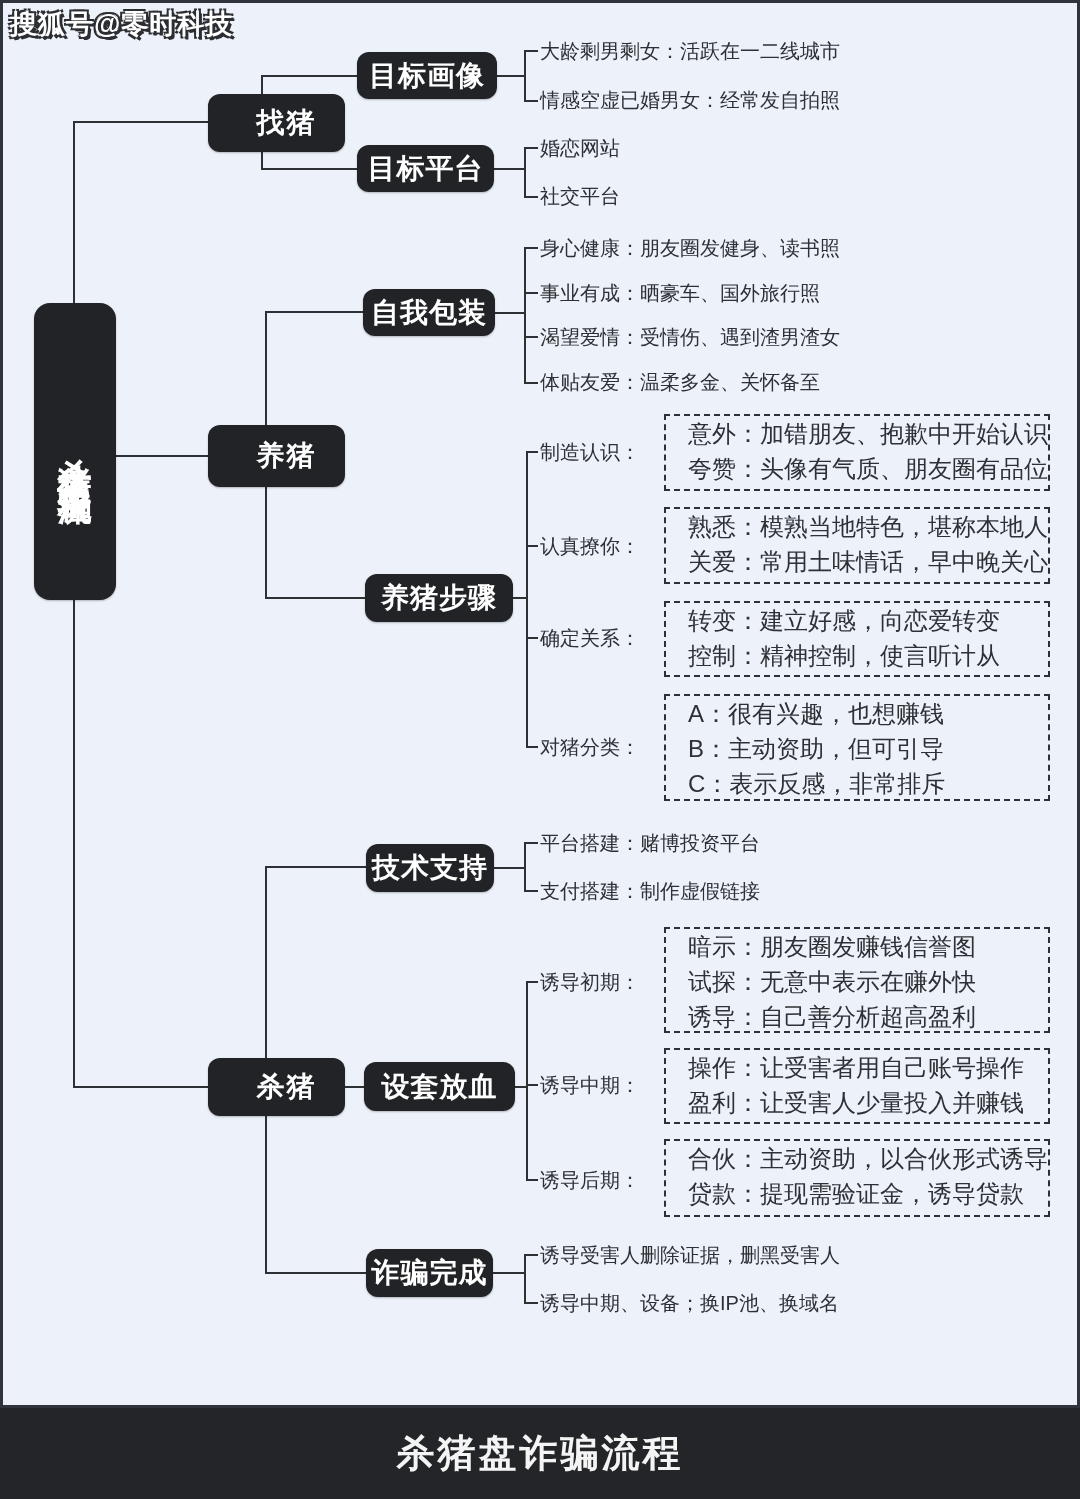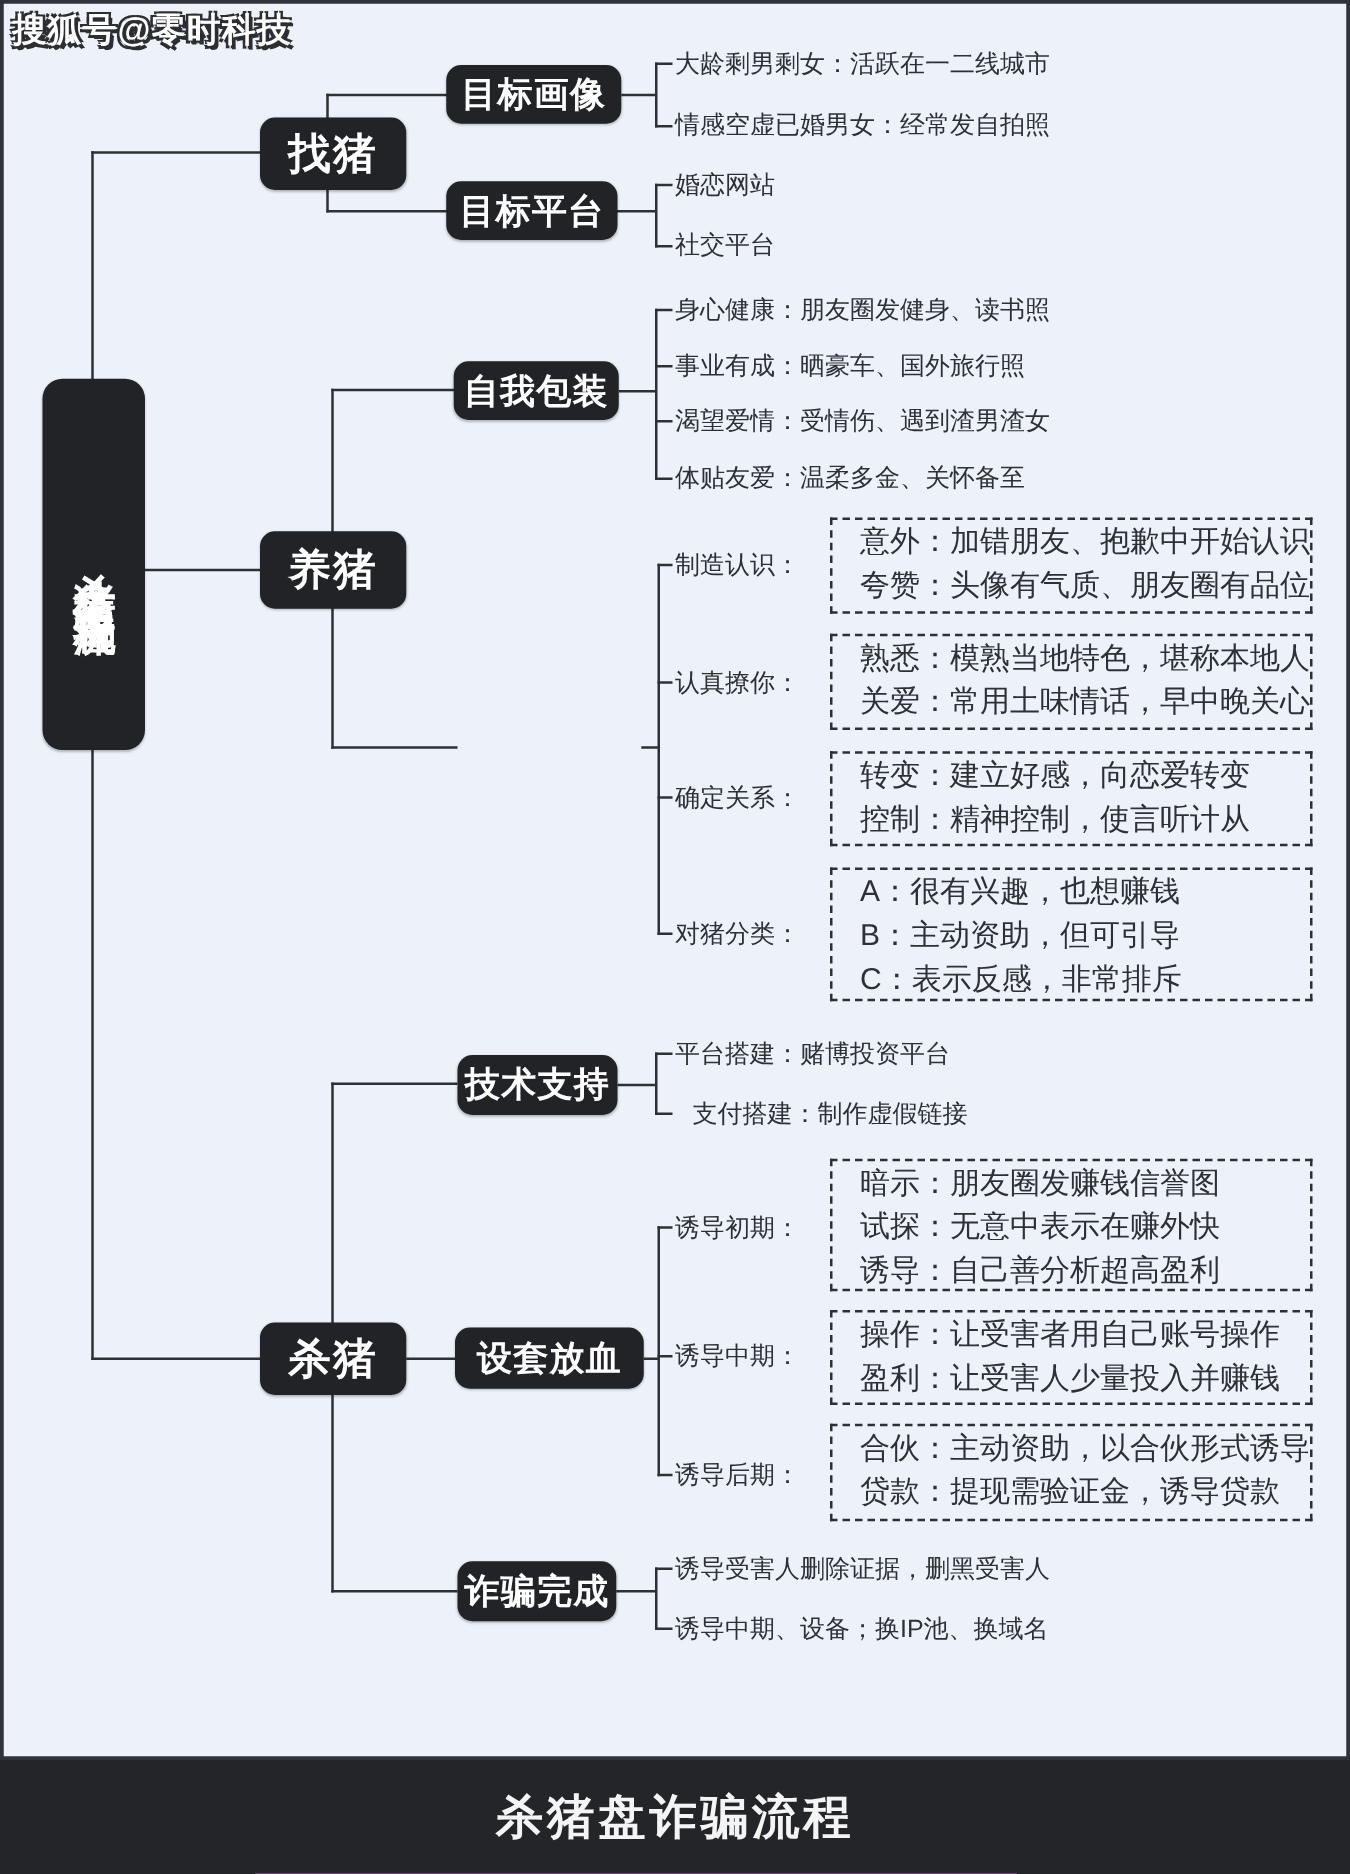--- a/index.html
+++ b/index.html
@@ -4,21 +4,21 @@
 <style>
   html,body{margin:0;padding:0;}
   body{font-family:"Liberation Sans","DejaVu Sans",sans-serif;}
   #stage{position:relative;width:1080px;height:1499px;background:#d946ef;overflow:hidden;}
   #paper{position:absolute;left:0;top:0;width:1080px;height:1408px;background:#edf2fa;
          border:3px solid #30343a;box-sizing:border-box;z-index:0;}
   .cline{position:absolute;background:#2e3134;z-index:1;}
   .node{position:absolute;background:#212326;color:#ffffff;border-radius:12px;
         display:flex;align-items:center;justify-content:center;font-weight:bold;
         z-index:2;box-shadow:0 1px 2px rgba(0,0,0,.25);}
-  .node.big{font-size:34px;letter-spacing:2px;}
+  .node.big{font-size:28px;letter-spacing:2px;padding-left:20px;}
   .node.mid{font-size:28px;letter-spacing:1px;}
   .node.root{writing-mode:vertical-rl;text-orientation:upright;font-size:34px;
              letter-spacing:6px;border-radius:16px;}
   .leaf,.lbl{position:absolute;transform:translateY(-50%);white-space:nowrap;
              color:#2d3034;font-size:20px;z-index:2;}
   .dbox{position:absolute;border:2px dashed #2d3034;box-sizing:border-box;
         display:flex;flex-direction:column;justify-content:flex-start;
         padding-left:22px;z-index:2;background:transparent;}
   .dline{font-size:24px;line-height:35px;white-space:nowrap;color:#2d3034;}
   #watermark{position:absolute;left:10px;top:6px;font-size:27px;font-weight:bold;
@@ -88,20 +88,21 @@
 
   <div class="node root" style="left:34px;top:303px;width:82px;height:297px;">杀猪盘诈骗流程</div>
 
   <div class="node big" style="left:208px;top:94px;width:117px;height:58px;">找猪</div>
   <div class="node big" style="left:208px;top:425px;width:117px;height:62px;">养猪</div>
   <div class="node big" style="left:208px;top:1058px;width:117px;height:58px;">杀猪</div>
 
   <div class="node mid" style="left:357px;top:52px;width:140px;height:47px;">目标画像</div>
   <div class="node mid" style="left:357px;top:145px;width:137px;height:47px;">目标平台</div>
   <div class="node mid" style="left:363px;top:289px;width:132px;height:47px;">自我包装</div>
+  <div class="node mid" style="left:365px;top:574px;width:148px;height:48px;">养猪步骤</div>
   <div class="node mid" style="left:366px;top:844px;width:128px;height:48px;">技术支持</div>
   <div class="node mid" style="left:364px;top:1062px;width:151px;height:49px;">设套放血</div>
   <div class="node mid" style="left:366px;top:1249px;width:127px;height:48px;">诈骗完成</div>
 
   <div class="leaf" style="left:540px;top:51px;">大龄剩男剩女：活跃在一二线城市</div>
   <div class="leaf" style="left:540px;top:100px;">情感空虚已婚男女：经常发自拍照</div>
 
   <div class="leaf" style="left:540px;top:148px;">婚恋网站</div>
   <div class="leaf" style="left:540px;top:196px;">社交平台</div>
 
@@ -129,21 +130,21 @@
   </div>
 
   <div class="lbl" style="left:540px;top:747px;">对猪分类：</div>
   <div class="dbox" style="left:664px;top:694px;width:386px;height:107px;">
     <div class="dline">A：很有兴趣，也想赚钱</div>
     <div class="dline">B：主动资助，但可引导</div>
     <div class="dline">C：表示反感，非常排斥</div>
   </div>
 
   <div class="leaf" style="left:540px;top:843px;">平台搭建：赌博投资平台</div>
-  <div class="leaf" style="left:540px;top:891px;margin-left:14px;">支付搭建：制作虚假链接</div>
+  <div class="leaf" style="left:540px;top:891px;">支付搭建：制作虚假链接</div>
 
   <div class="lbl" style="left:540px;top:982px;">诱导初期：</div>
   <div class="dbox" style="left:664px;top:927px;width:386px;height:106px;">
     <div class="dline">暗示：朋友圈发赚钱信誉图</div>
     <div class="dline">试探：无意中表示在赚外快</div>
     <div class="dline">诱导：自己善分析超高盈利</div>
   </div>
 
   <div class="lbl" style="left:540px;top:1085px;">诱导中期：</div>
   <div class="dbox" style="left:664px;top:1048px;width:386px;height:76px;">

